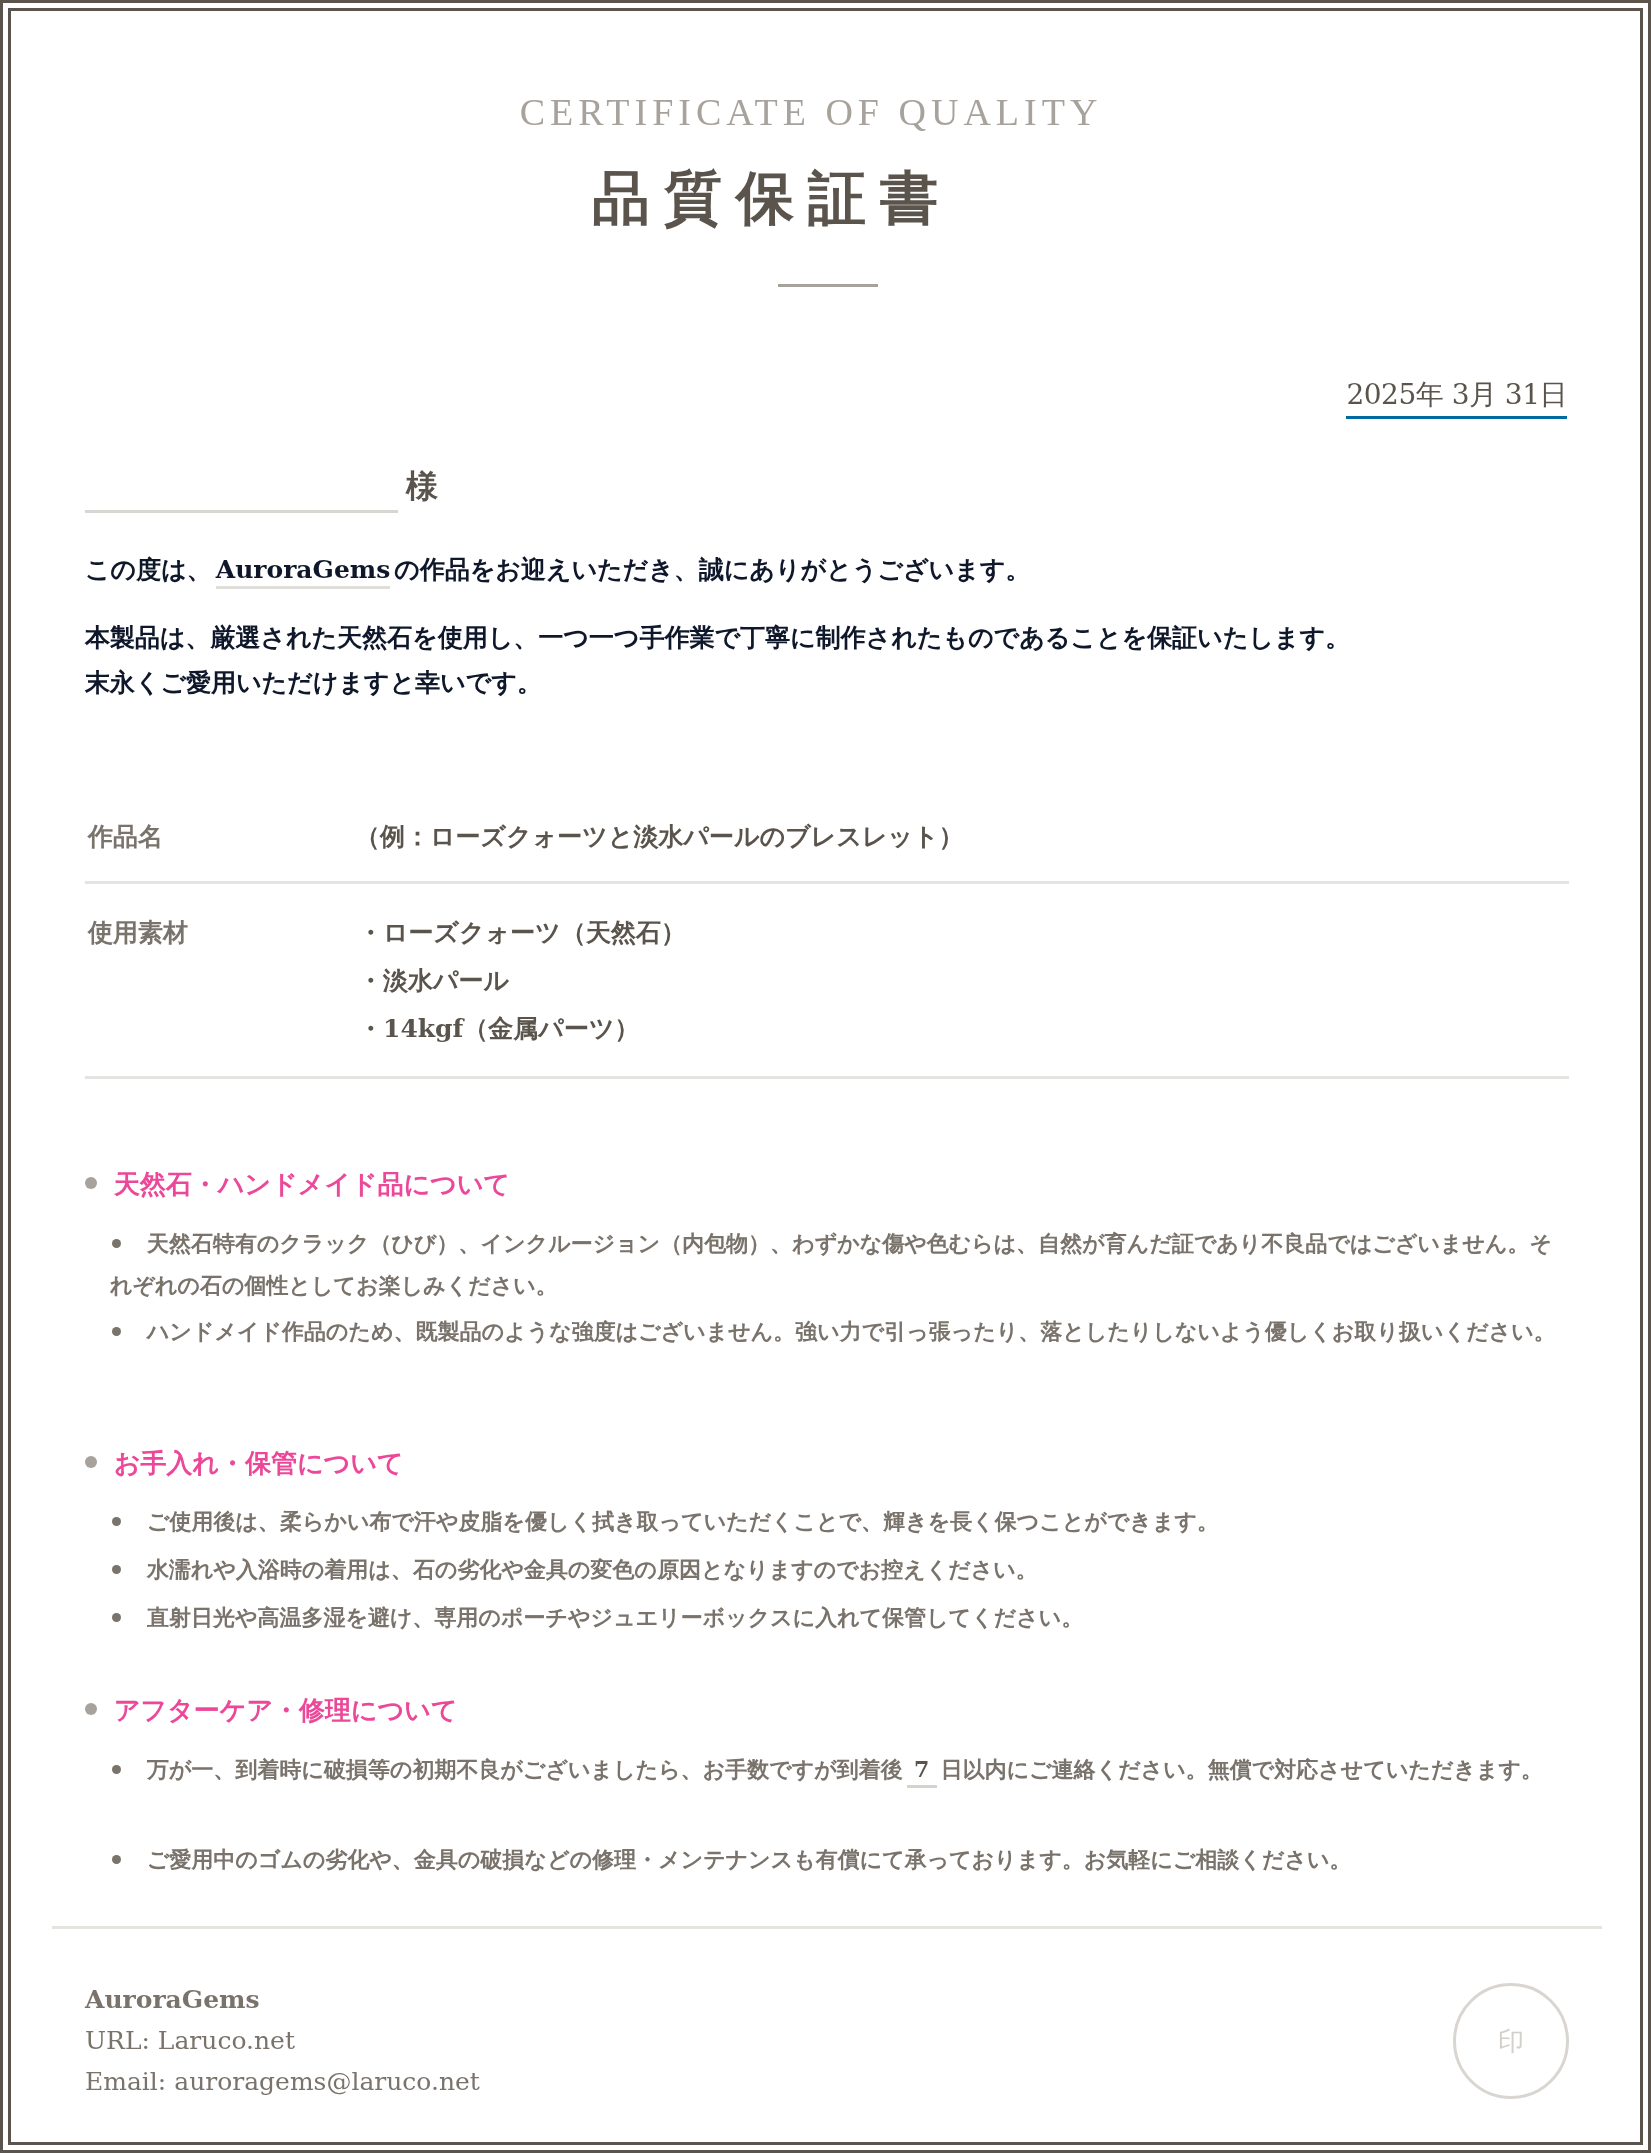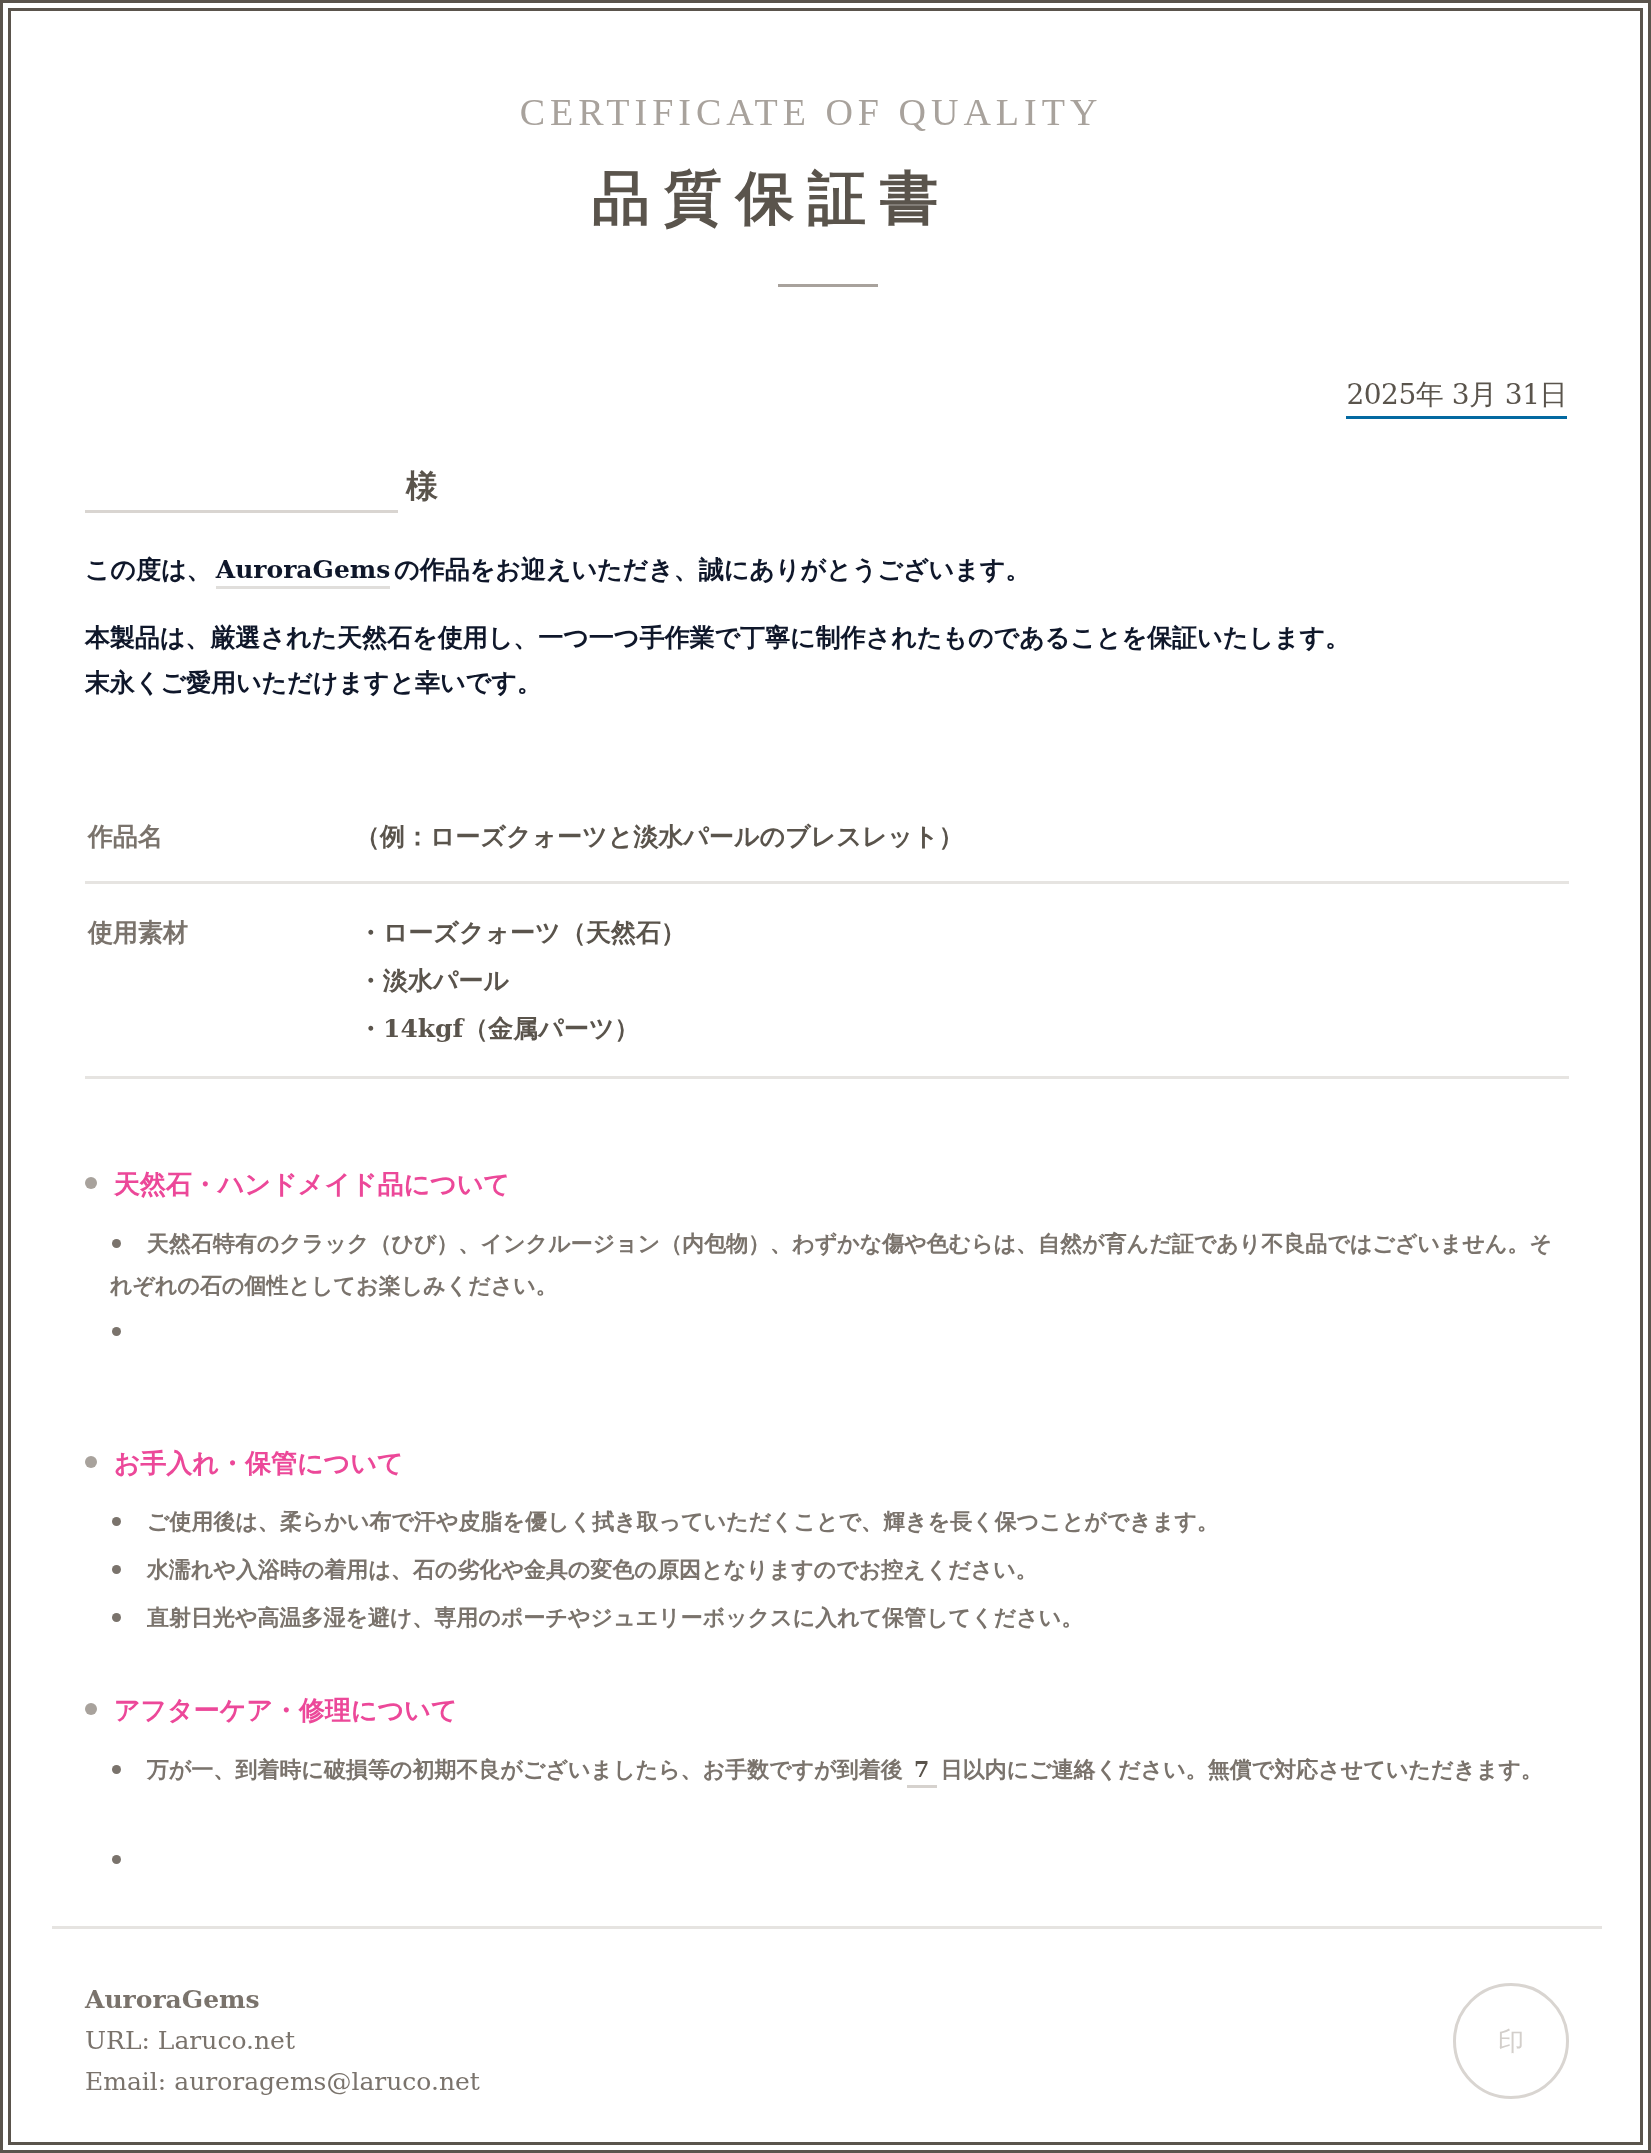--- a/index.html
+++ b/index.html
@@ -212,21 +212,21 @@
 <div class="abs table-value" style="top:1012px;">・14kgf（金属パーツ）</div>
 <div class="abs hr" style="top:1076px;"></div>
 
 <div class="abs section-heading" style="top:1166px;">
   <span class="dot"></span><span>天然石・ハンドメイド品について</span>
 </div>
 <div class="abs item" style="top:1222px;">
   <span class="bullet"></span><span>天然石特有のクラック（ひび）、インクルージョン（内包物）、わずかな傷や色むらは、自然が育んだ証であり不良品ではございません。それぞれの石の個性としてお楽しみください。</span>
 </div>
 <div class="abs item" style="top:1310px;">
-  <span class="bullet"></span>
+  <span class="bullet"></span><span>ハンドメイド作品のため、既製品のような強度はございません。強い力で引っ張ったり、落としたりしないよう優しくお取り扱いください。</span>
 </div>
 
 <div class="abs section-heading" style="top:1445px;">
   <span class="dot"></span><span>お手入れ・保管について</span>
 </div>
 <div class="abs item" style="top:1500px;">
   <span class="bullet"></span><span>ご使用後は、柔らかい布で汗や皮脂を優しく拭き取っていただくことで、輝きを長く保つことができます。</span>
 </div>
 <div class="abs item" style="top:1548px;">
   <span class="bullet"></span><span>水濡れや入浴時の着用は、石の劣化や金具の変色の原因となりますのでお控えください。</span>
@@ -235,21 +235,21 @@
   <span class="bullet"></span><span>直射日光や高温多湿を避け、専用のポーチやジュエリーボックスに入れて保管してください。</span>
 </div>
 
 <div class="abs section-heading" style="top:1692px;">
   <span class="dot"></span><span>アフターケア・修理について</span>
 </div>
 <div class="abs item" style="top:1748px;">
   <span class="bullet"></span><span>万が一、到着時に破損等の初期不良がございましたら、お手数ですが到着後</span><span class="days-blank">7</span><span>日以内にご連絡ください。無償で対応させていただきます。</span>
 </div>
 <div class="abs item" style="top:1838px;">
-  <span class="bullet"></span>
+  <span class="bullet"></span><span>ご愛用中のゴムの劣化や、金具の破損などの修理・メンテナンスも有償にて承っております。お気軽にご相談ください。</span>
 </div>
 
 <div class="abs footer-line"></div>
 <div class="abs footer-text brand" style="top:1983px;">AuroraGems</div>
 <div class="abs footer-text" style="top:2024px;">URL: Laruco.net</div>
 <div class="abs footer-text" style="top:2065px;">Email: auroragems@laruco.net</div>
 <div class="abs seal">
   <span>印</span>
 </div>
 

